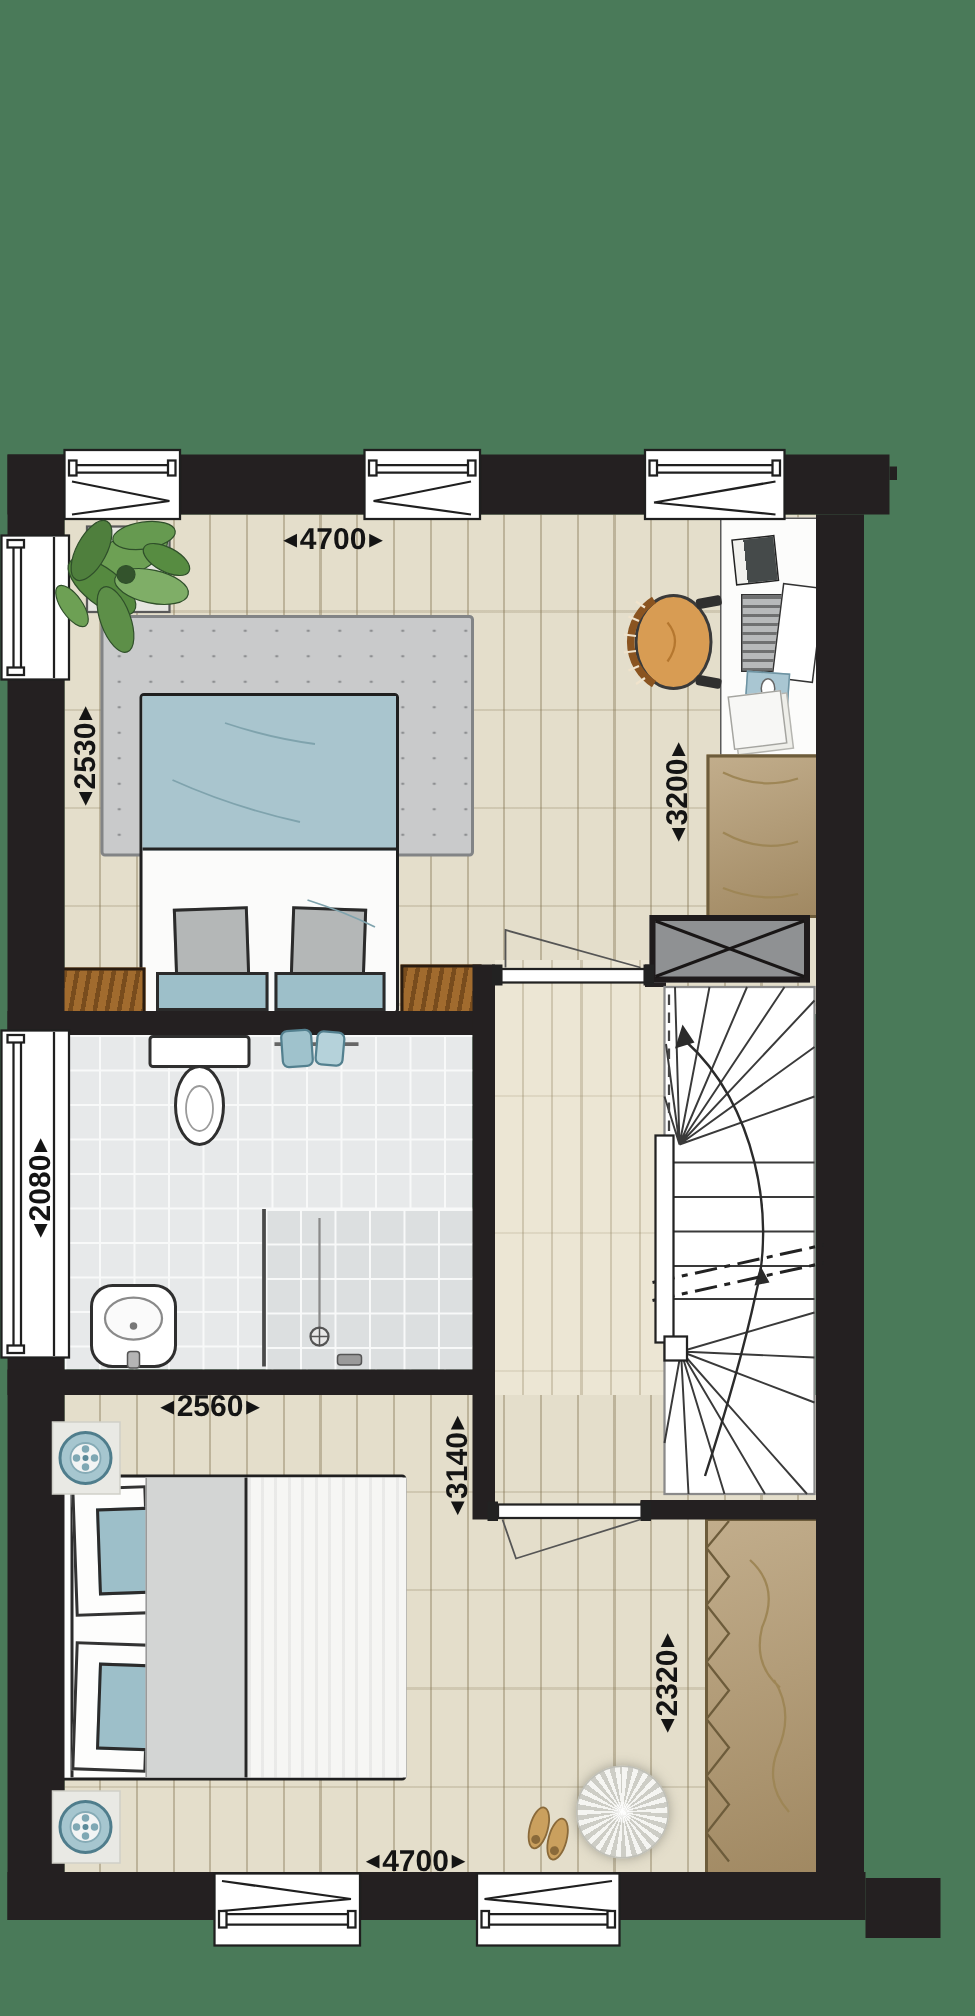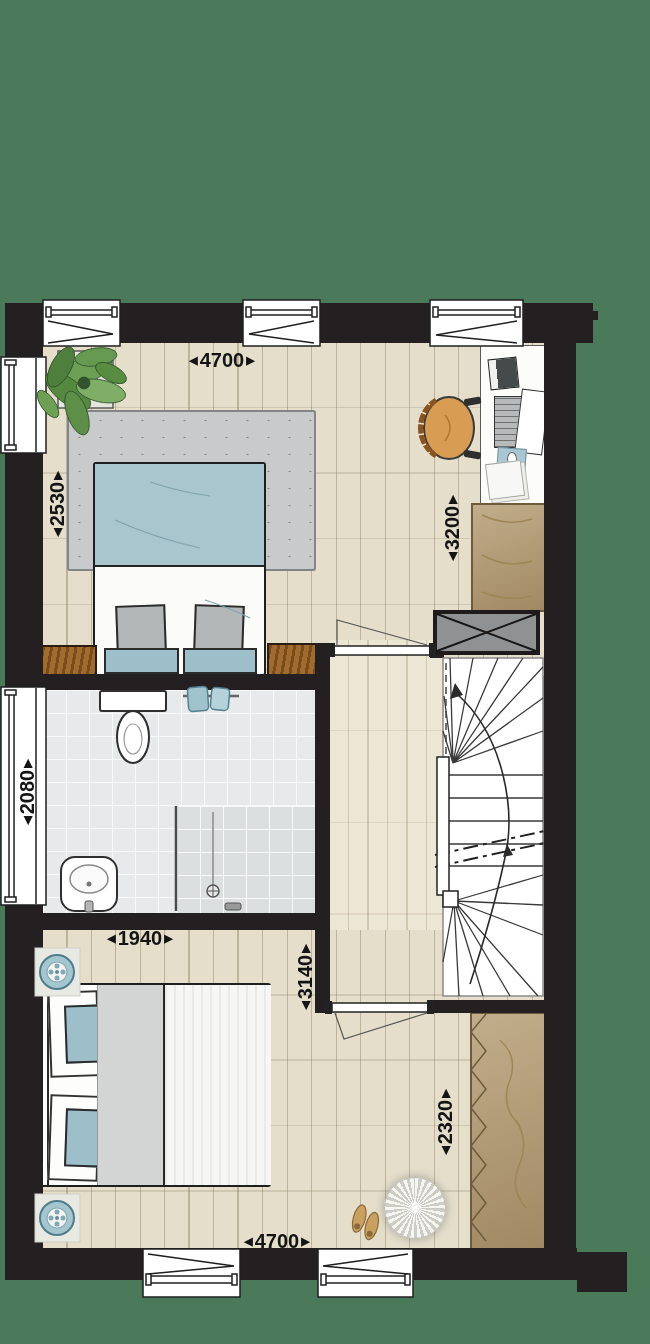--- a/index.html
+++ b/index.html
@@ -327,21 +327,21 @@
   <span class="num">3200</span>
   <span class="arr">▶</span>
 </div>
 <div class="dim v" style="left:27px;top:792px;">
   <span class="arr">◀</span>
   <span class="num">2080</span>
   <span class="arr">▶</span>
 </div>
 <div class="dim h" style="left:140px;top:938px;">
   <span class="arr">◀</span>
-  <span class="num">1940</span>
+  <span class="num">2560</span>
   <span class="arr">▶</span>
 </div>
 <div class="dim v" style="left:305px;top:977px;">
   <span class="arr">◀</span>
   <span class="num">3140</span>
   <span class="arr">▶</span>
 </div>
 <div class="dim v" style="left:445px;top:1122px;">
   <span class="arr">◀</span>
   <span class="num">2320</span>

